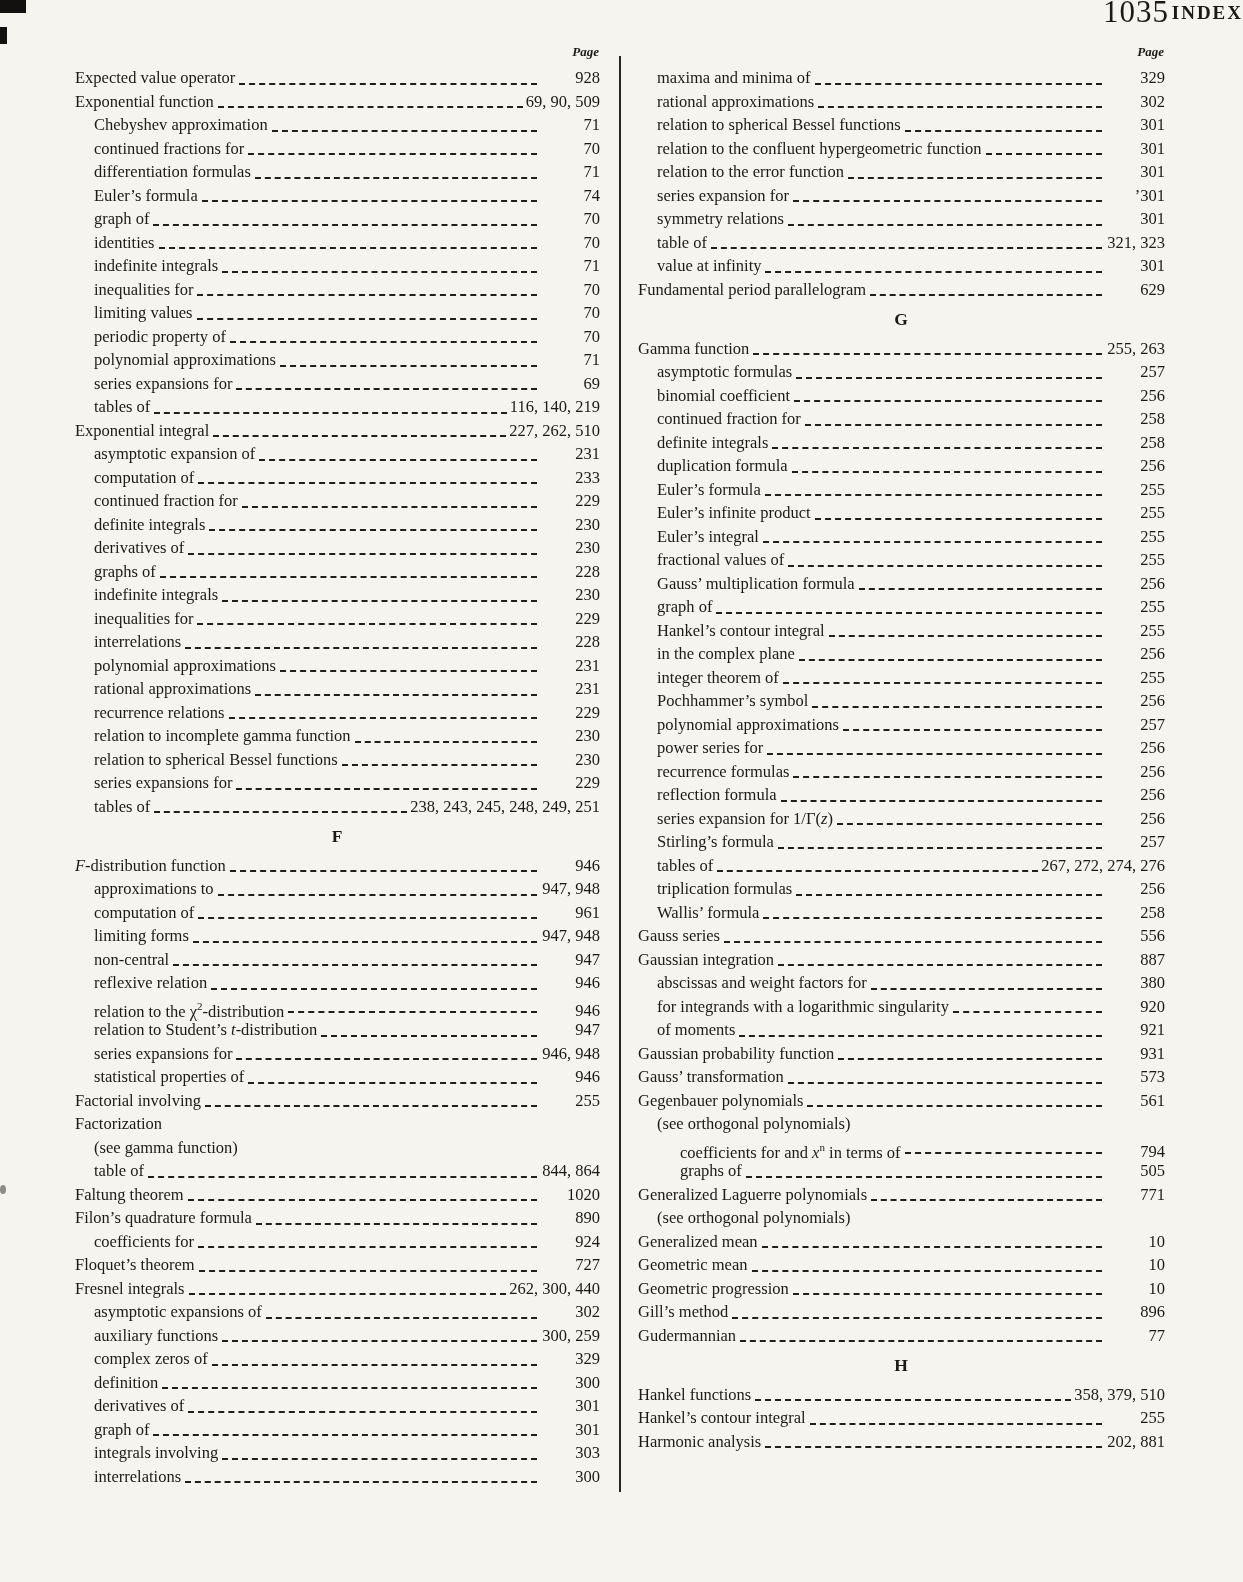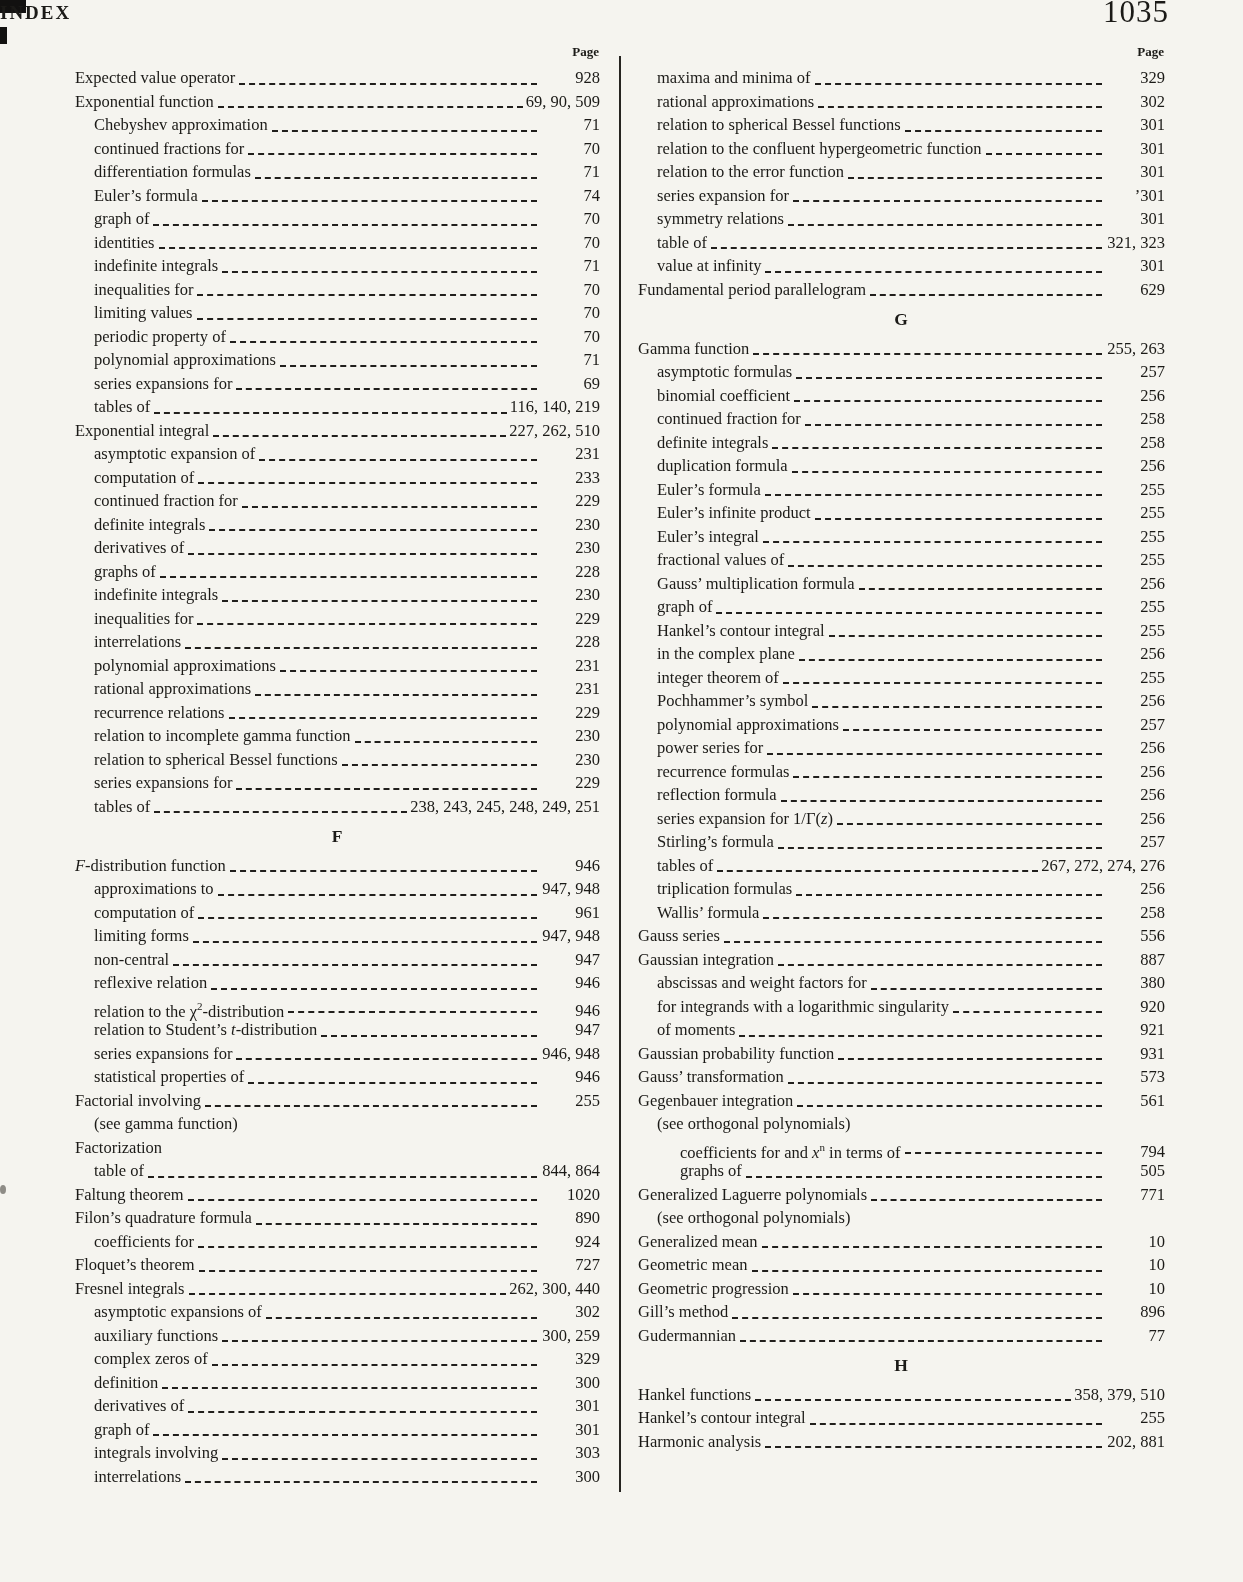--- a/index.html
+++ b/index.html
@@ -7,21 +7,21 @@
     width:1243px; height:1582px;
     position:relative;
     background:#f5f4ef;
     font-family:"Liberation Serif","DejaVu Serif",serif;
     color:#1b1a17;
     overflow:hidden;
     -webkit-font-smoothing:antialiased;
   }
   .page-title {
     position:absolute; top:2px; left:0; right:0;
-    text-align:left;
+    text-align:right;
     font-size:19px; font-weight:bold; letter-spacing:2px;
   }
   .page-number {
     position:absolute; top:-6px; right:74px;
     font-size:31px; letter-spacing:1px;
   }
   .columns {
     position:absolute; top:44px; left:75px;
     display:flex;
   }
@@ -30,20 +30,21 @@
   .col.right { width:527px; }
   .gutter { width:38px; }
   .divider {
     position:absolute; left:619px; top:56px;
     width:2px; height:1436px; background:#262420;
   }
   .page-label {
     height:22px; text-align:right;
     font-size:13px; font-weight:bold;
     padding-right:1px;
+    font-style:italic;
   }
   .row {
     height:23.5px; display:flex; align-items:baseline;
     font-size:16.5px; line-height:23.5px; white-space:nowrap;
   }
   .row .label { white-space:nowrap; }
   .row .leader {
     flex:1 1 auto; min-width:10px; align-self:flex-end;
     border-bottom:2px dashed #211f1c;
     margin:0 3px 5px 4px;
@@ -291,25 +292,25 @@
       <div class="row indent-1">
         <span class="label">statistical properties of</span>
         <span class="leader"></span>
         <span class="pages">946</span>
       </div>
       <div class="row indent-0">
         <span class="label">Factorial involving</span>
         <span class="leader"></span>
         <span class="pages">255</span>
       </div>
+      <div class="row indent-0">
+        <span class="label">Factorization</span>
+      </div>
       <div class="row indent-1">
         <span class="label">(see gamma function)</span>
-      </div>
-      <div class="row indent-0">
-        <span class="label">Factorization</span>
       </div>
       <div class="row indent-1">
         <span class="label">table of</span>
         <span class="leader"></span>
         <span class="pages">844, 864</span>
       </div>
       <div class="row indent-0">
         <span class="label">Faltung theorem</span>
         <span class="leader"></span>
         <span class="pages">1020</span>
@@ -583,21 +584,21 @@
         <span class="label">Gaussian probability function</span>
         <span class="leader"></span>
         <span class="pages">931</span>
       </div>
       <div class="row indent-0">
         <span class="label">Gauss’ transformation</span>
         <span class="leader"></span>
         <span class="pages">573</span>
       </div>
       <div class="row indent-0">
-        <span class="label">Gegenbauer integration</span>
+        <span class="label">Gegenbauer polynomials</span>
         <span class="leader"></span>
         <span class="pages">561</span>
       </div>
       <div class="row indent-1">
         <span class="label">(see orthogonal polynomials)</span>
       </div>
       <div class="row indent-2">
         <span class="label">coefficients for and <i>x</i><sup>n</sup> in terms of</span>
         <span class="leader"></span>
         <span class="pages">794</span>

